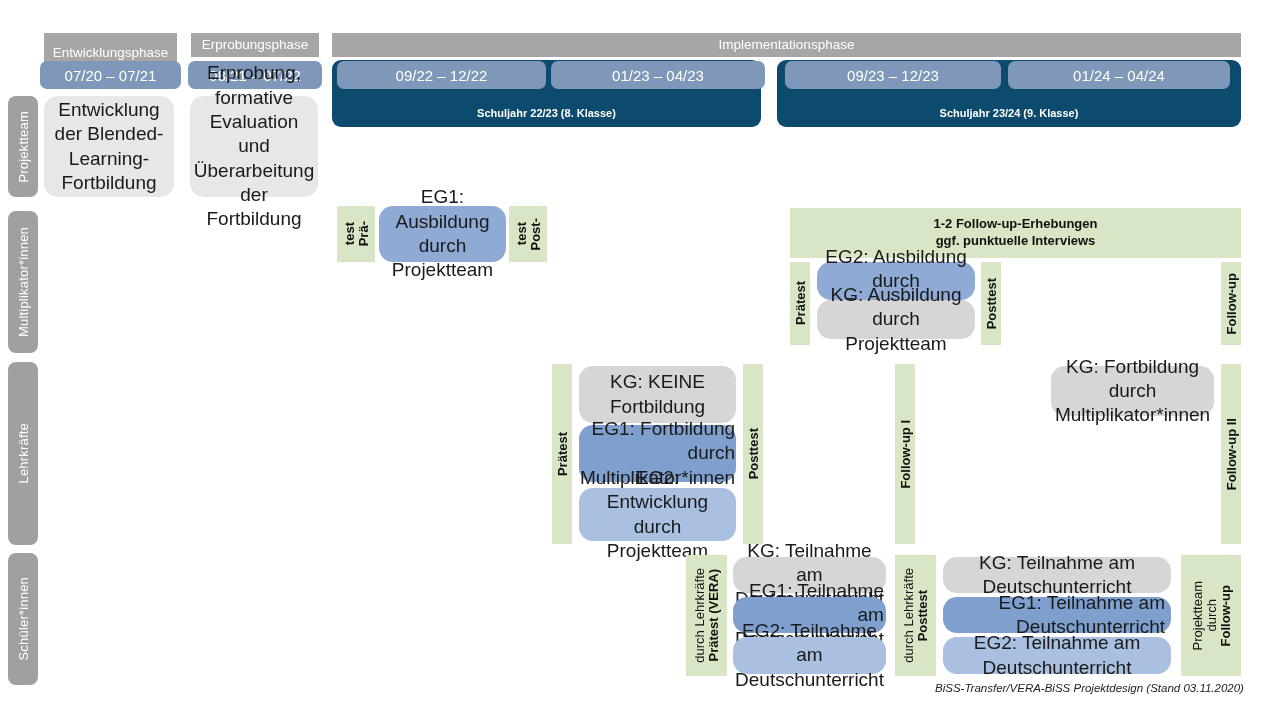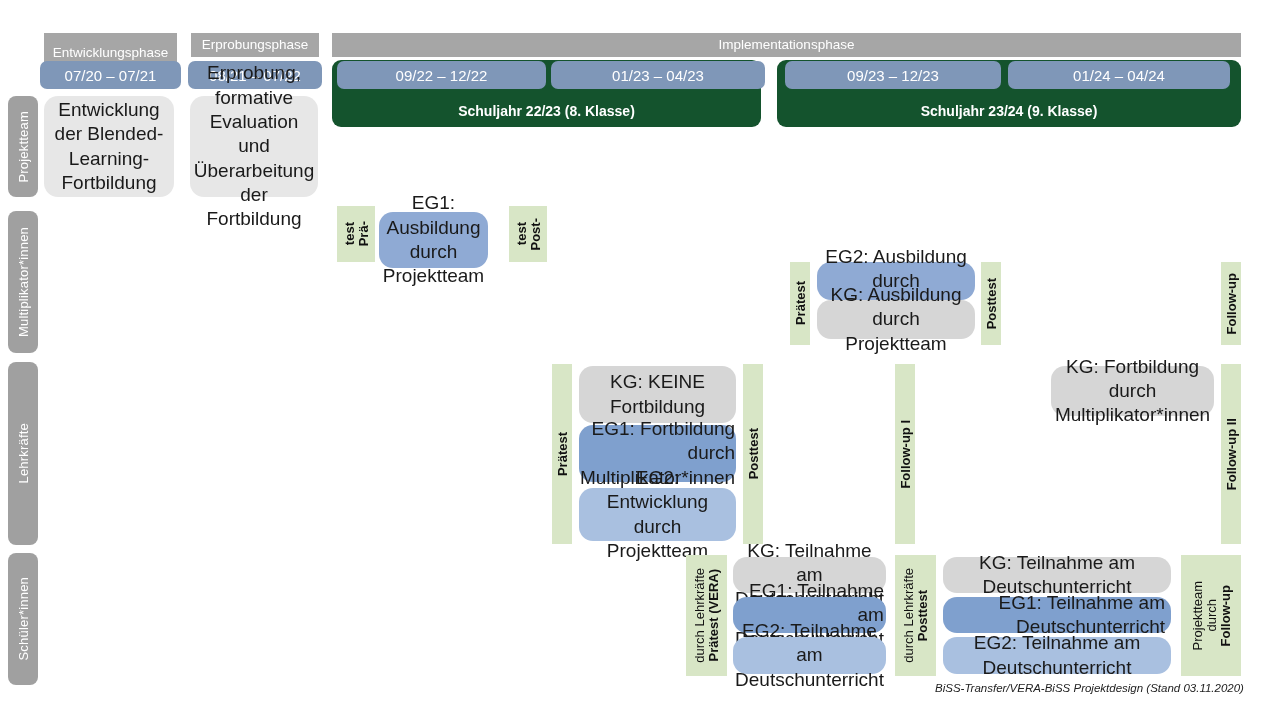--- a/index.html
+++ b/index.html
@@ -30,24 +30,24 @@
     background:#7F97B8;
     color:#ffffff;
     font-size:15px;
     border-radius:7px;
     display:flex;align-items:center;justify-content:center;
     text-align:center;
   }
 
   
   .schoolyear{
-    background:#14532d;
+    background:#0c4a6e;
     border-radius:9px;
     color:#ffffff;
-    font-size:14px;
+    font-size:11px;
     font-weight:bold;
     display:flex;align-items:flex-end;justify-content:center;
     padding-bottom:8px;
     text-align:center;
   }
 
   
   .role-bar{
     background:#A0A0A0;
     border-radius:8px;
@@ -148,28 +148,32 @@
 
   <div class="abs box box-gray" style="left:44px;top:96px;width:130px;height:101px;">Entwicklung der Blended-Learning-Fortbildung</div>
   <div class="abs box box-gray" style="left:190px;top:96px;width:128px;height:101px;">Erprobung, formative Evaluation und Überarbeitung der Fortbildung</div>
 
   <div class="abs green" style="left:337px;top:206px;width:38px;height:56px;">
     <div class="vstack">
       <div class="vtxt b">Prä-</div>
       <div class="vtxt b">test</div>
     </div>
   </div>
-  <div class="abs box box-blue-mid" style="left:379px;top:212px;width:109px;height:56px;">EG1: Ausbildung durch Projektteam</div>
+  <div class="abs box box-blue-mid" style="left:379px;top:206px;width:127px;height:56px;">EG1: Ausbildung durch Projektteam</div>
   <div class="abs green" style="left:509px;top:206px;width:38px;height:56px;">
     <div class="vstack">
       <div class="vtxt b">Post-</div>
       <div class="vtxt b">test</div>
     </div>
   </div>
 
+  <div class="abs green h" style="left:790px;top:208px;width:451px;height:50px;flex-direction:column;">
+    <div>1-2 Follow-up-Erhebungen</div>
+    <div>ggf. punktuelle Interviews</div>
+  </div>
 
   <div class="abs green" style="left:790px;top:262px;width:20px;height:83px;">
     <div class="vtxt b">Prätest</div>
   </div>
   <div class="abs box box-blue-mid" style="left:817px;top:262px;width:158px;height:38px;">EG2: Ausbildung durch Projektteam</div>
   <div class="abs box box-gray-d" style="left:817px;top:300px;width:158px;height:39px;">KG: Ausbildung durch Projektteam</div>
   <div class="abs green" style="left:981px;top:262px;width:20px;height:83px;">
     <div class="vtxt b">Posttest</div>
   </div>
   <div class="abs green" style="left:1221px;top:262px;width:20px;height:83px;">

